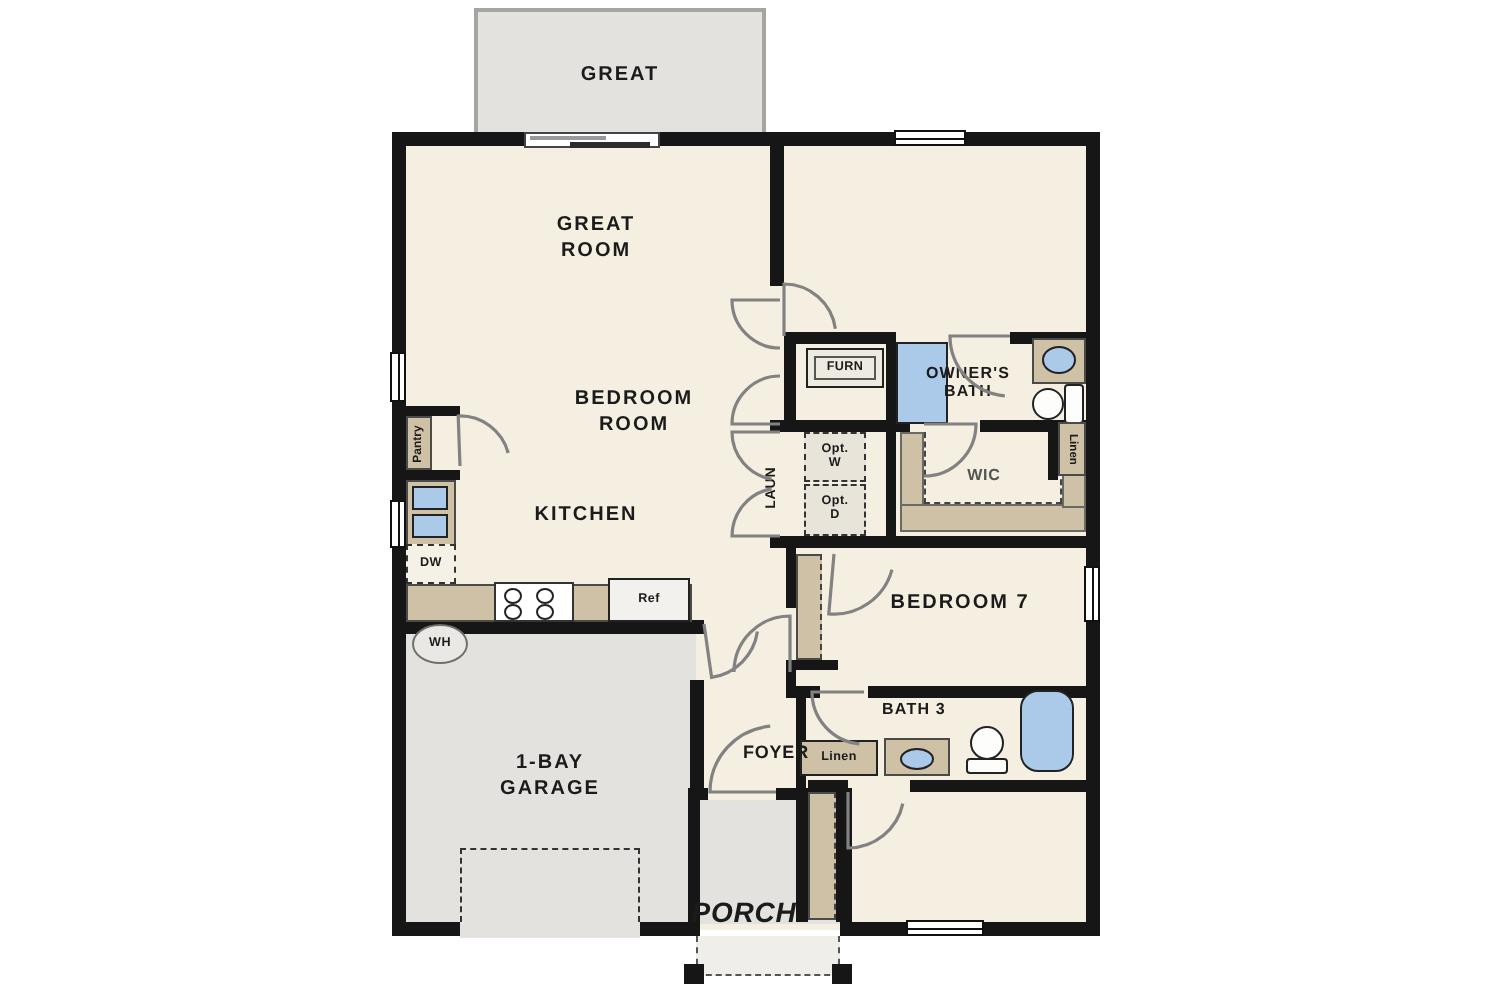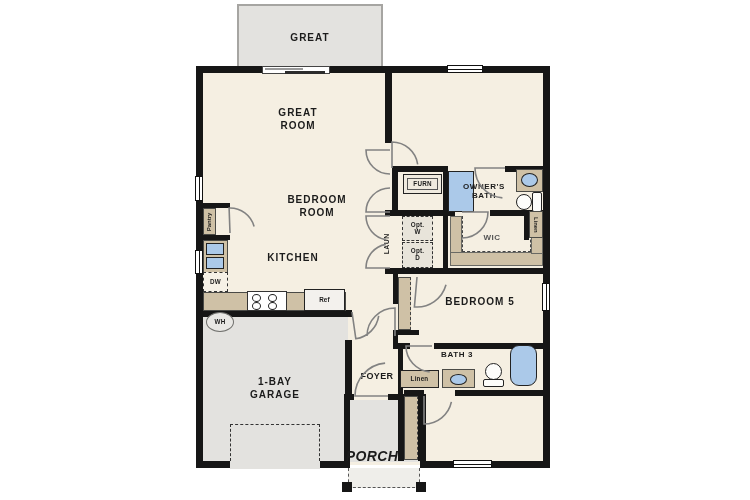--- a/index.html
+++ b/index.html
@@ -166,23 +166,23 @@
   <div class="tan" style="left:404px;top:396px;width:14px;height:64px;border-right:1.2px dashed #444;"></div>
 
   <div class="lbl" style="left:248px;top:107px;width:100px;">GREAT
 ROOM</div>
   <div class="lbl" style="left:267px;top:194px;width:100px;">BEDROOM
 ROOM</div>
   <div class="lbl" style="left:233px;top:252px;width:120px;">KITCHEN</div>
   <div class="lbl sm" style="left:452px;top:183px;width:64px;font-size:8px;letter-spacing:0.6px;">OWNER'S
 BATH</div>
   <div class="lbl sm" style="left:462px;top:234px;width:60px;font-size:8px;color:#555;">WIC</div>
-  <div class="lbl" style="left:410px;top:296px;width:140px;">BEDROOM 5</div>
+  <div class="lbl" style="left:410px;top:296px;width:140px;">BEDROOM 7</div>
   <div class="lbl sm" style="left:417px;top:351px;width:80px;font-size:8px;letter-spacing:0.6px;">BATH 3</div>
-  <div class="lbl sm" style="left:341px;top:372px;width:72px;font-size:9px;">FOYER</div>
+  <div class="lbl sm" style="left:352px;top:372px;width:72px;font-size:9px;">FOYER</div>
   <div class="lbl" style="left:215px;top:376px;width:120px;">1-BAY
 GARAGE</div>
   <div class="lbl sm" style="left:336px;top:449px;width:72px;font-size:14px;font-style:italic;">PORCH</div>
 
   <svg width="750" height="500">
     <path id="doors-path" d="M392,168 L392.0,142.0 A26,26 0 0,1 417.7,164.4 M390,150 L366.0,150.0 A24,24 0 0,0 390.0,174.0 M390,212 L366.0,212.0 A24,24 0 0,1 390.0,188.0 M505,168 L475.0,168.0 A30,30 0 0,0 502.4,197.9 M462,212 L488.0,212.0 A26,26 0 0,1 462.0,238.0 M390,216 L366.0,216.0 A24,24 0 0,0 385.8,239.6 M390,268 L366.0,268.0 A24,24 0 0,1 385.8,244.4 M395,336 L395.0,308.0 A28,28 0 0,0 367.0,336.0 M417,277 L414.4,306.9 A30,30 0 0,0 446.0,284.8 M432,346 L406.0,346.0 A26,26 0 0,0 429.7,371.9 M424,396 L424.0,424.0 A28,28 0 0,0 451.4,401.8 M388,396 L355.0,396.0 A33,33 0 0,1 385.1,363.1 M352,312 L355.8,338.7 A27,27 0 0,0 378.7,315.8 M230,233 L229.1,208.0 A25,25 0 0,1 254.1,226.5 " fill="none" stroke="#828282" stroke-width="1.6"></path>
   </svg>
 </div>
 
 </body></html>

